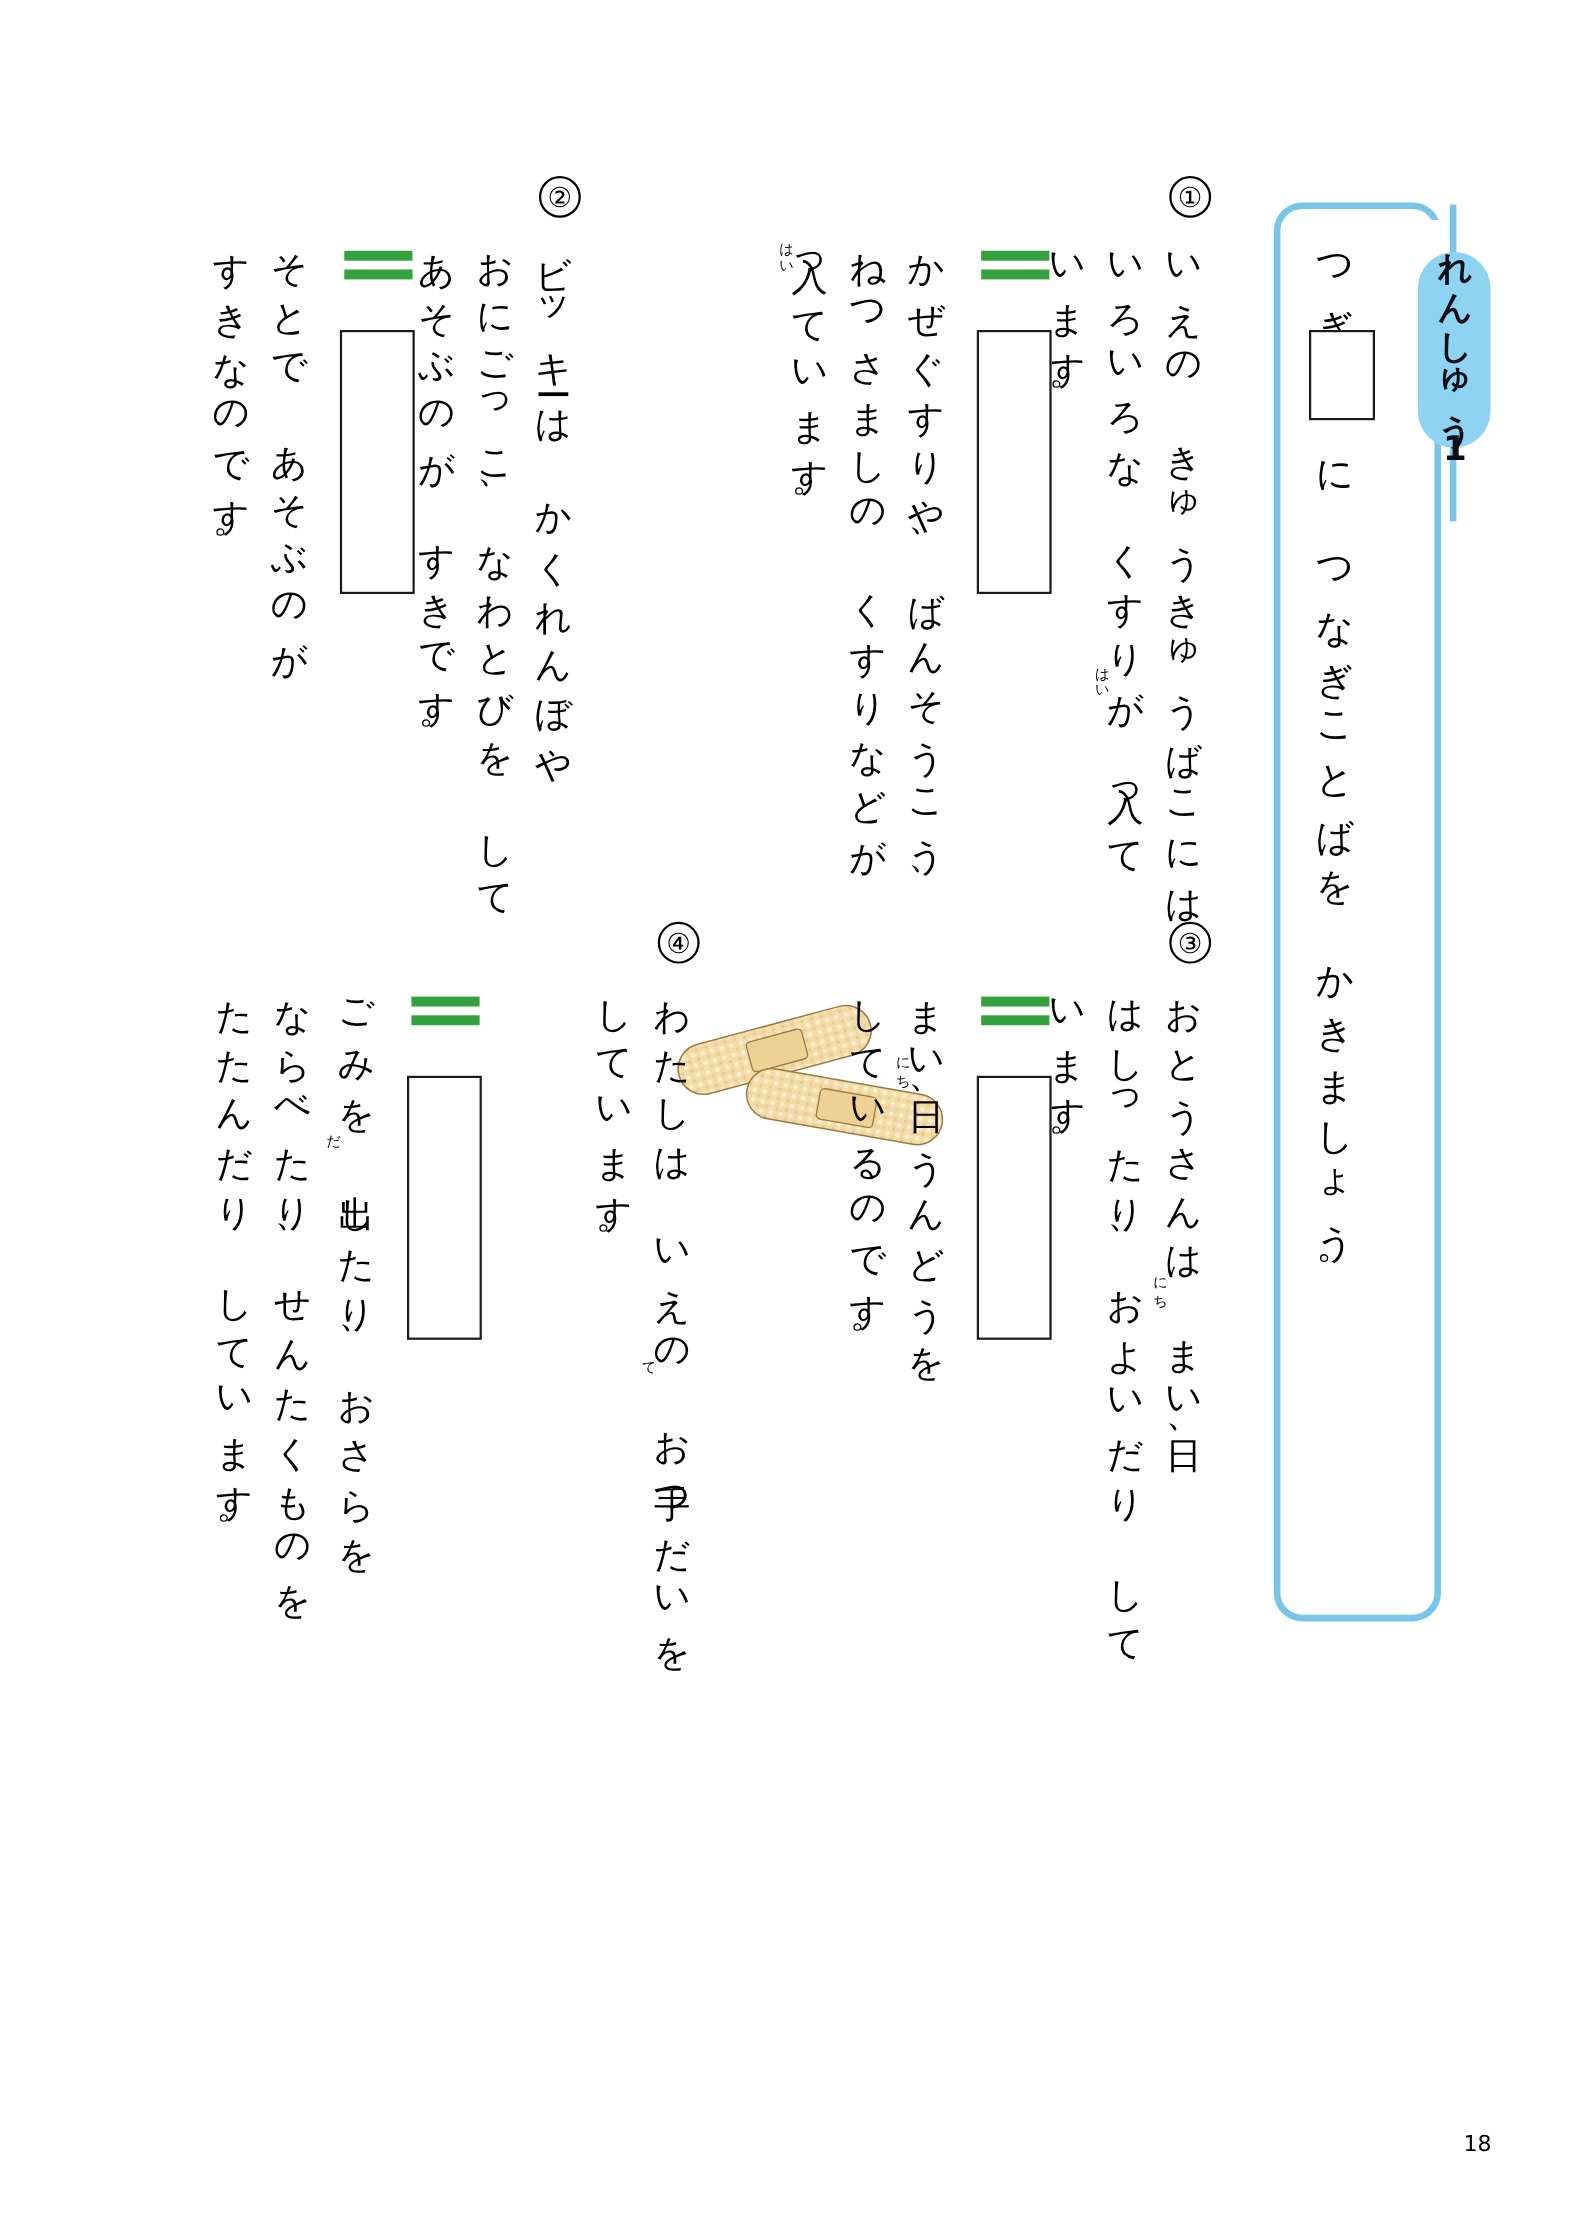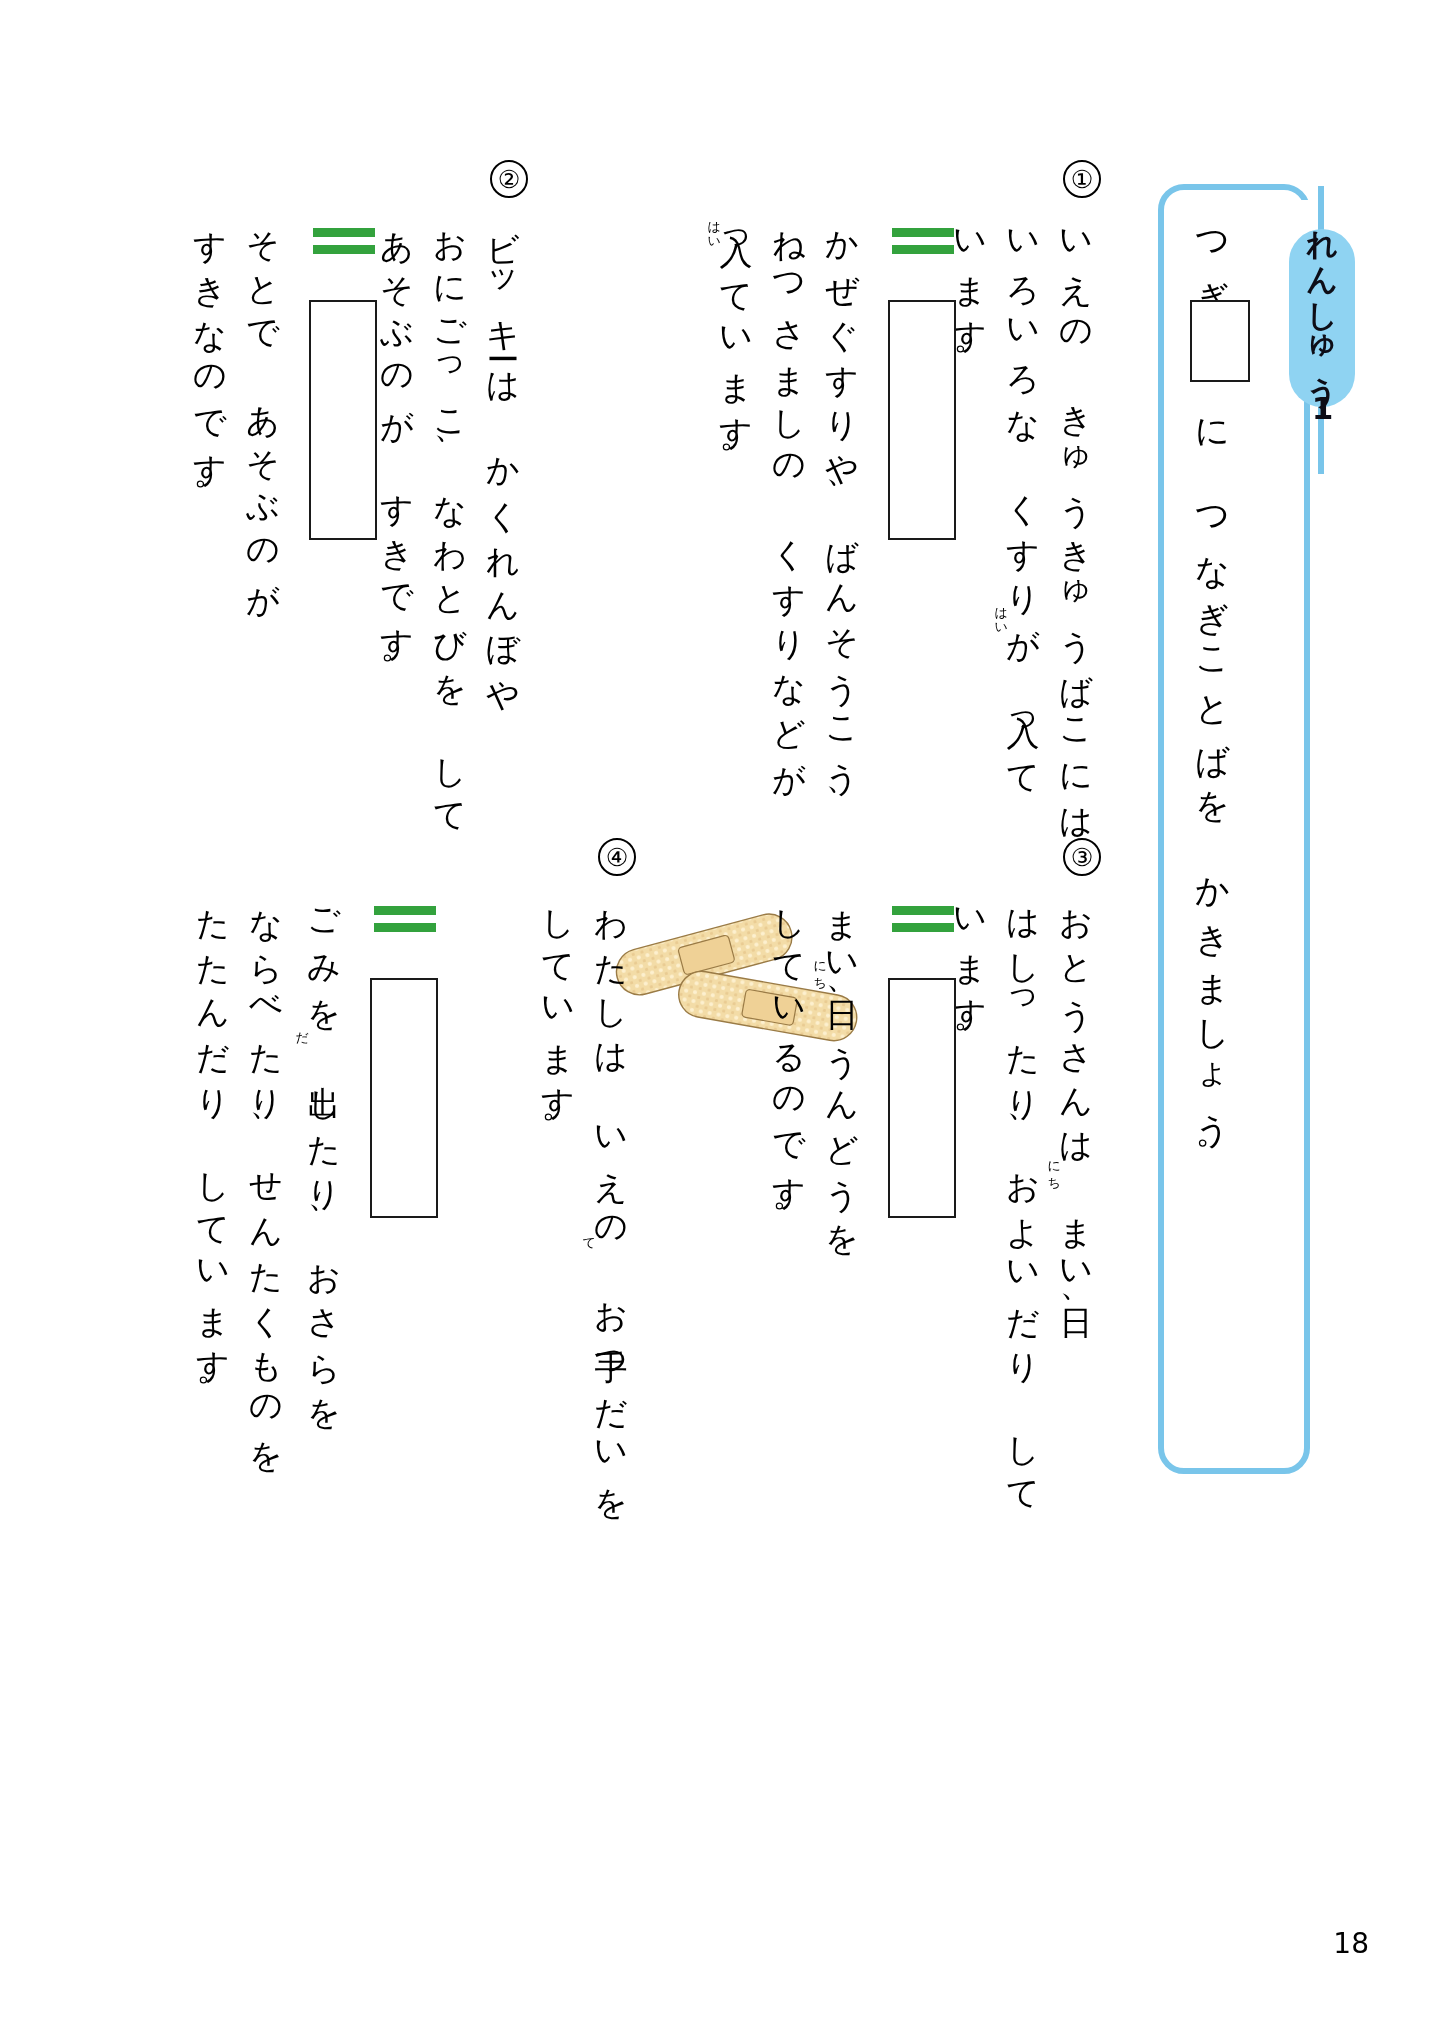--- a/index.html
+++ b/index.html
@@ -157,24 +157,24 @@
     position: absolute;
     left: 592px;
     top: 884px;
     width: 290px;
     height: 180px;
   }
 
   
   .pagenum {
     position: absolute;
-    right: 64px;
+    right: 77px;
     bottom: 64px;
     font-family: "DejaVu Sans", "Liberation Sans", sans-serif;
-    font-size: 28px;
+    font-size: 20px;
     color: #000;
     margin-top: 42px;
   }
 </style>
 </head>
 <body>
 
 <div id="page">
 
   <div class="blue-frame"></div>

